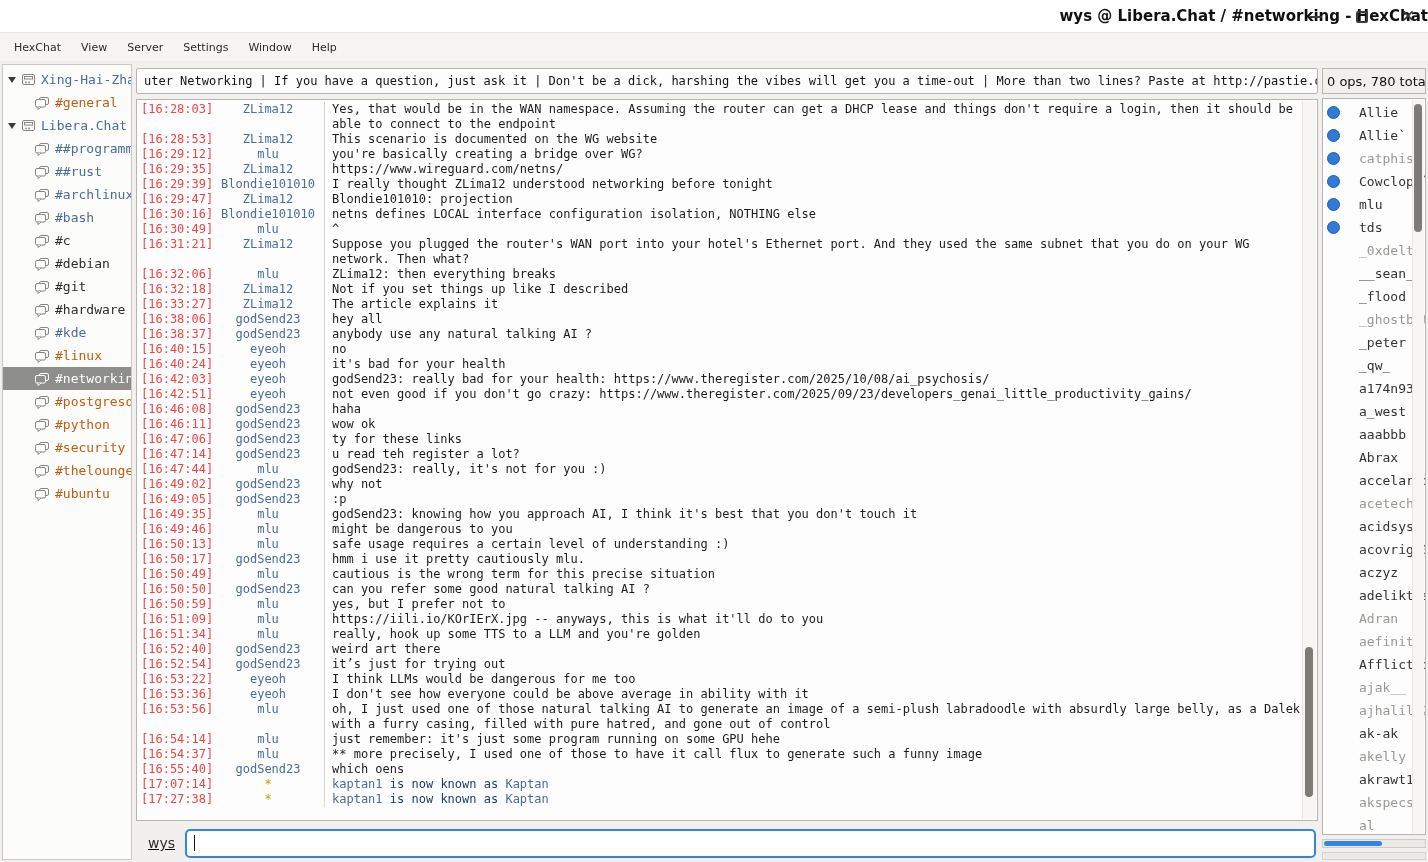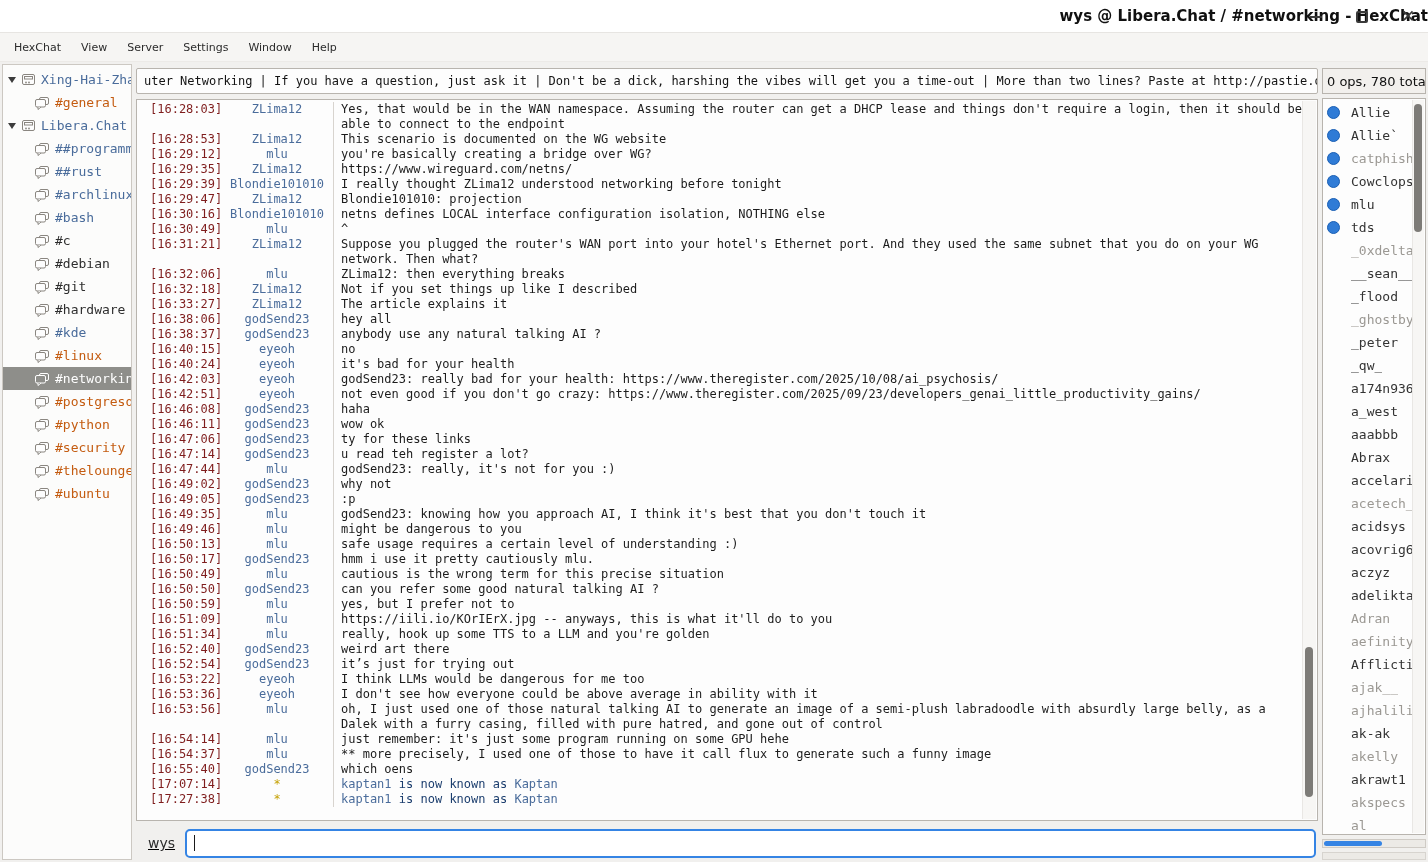--- a/index.html
+++ b/index.html
@@ -43,21 +43,21 @@
   
   .main{flex:1;min-width:0;display:flex;flex-direction:column;padding-top:4px;gap:5px;}
   .topic{height:26px;flex:none;background:#fdfdfd;border:1px solid #b8b4ae;border-radius:2px;box-sizing:border-box;
          font-family:"DejaVu Sans Mono","Liberation Mono",monospace;font-size:12px;color:#141414;
          display:flex;align-items:center;padding:0 7px;white-space:nowrap;overflow:hidden;}
 
   .chatbox{flex:1;background:#fdfdfd;border:1px solid #b8b4ae;box-sizing:border-box;position:relative;overflow:hidden;}
   .chat-inner{position:absolute;left:2px;top:2px;right:15px;bottom:2px;overflow:hidden;
               font-family:"DejaVu Sans Mono","Liberation Mono",monospace;font-size:12px;line-height:15px;color:#1c1c1c;}
   .msg-row{display:flex;align-items:flex-start;}
-  .m-time{width:78px;flex:none;padding-left:2px;color:#7f1d1d;margin-left:9px;}
+  .m-time{width:78px;flex:none;padding-left:2px;color:#ef4444;}
   .m-nick{width:98px;flex:none;text-align:center;padding-right:7px;color:var(--nick);}
   .m-nick.gold{color:var(--gold);}
   .m-text{flex:1;min-width:0;padding-left:7px;border-left:1px solid #d8d4cf;
           white-space:pre-wrap;word-wrap:break-word;}
   .seg-nick{color:var(--nick);}
   .seg-mid{color:var(--navy);}
   .vscroll{position:absolute;top:1px;right:1px;bottom:1px;width:13px;background:#f7f6f4;border-left:1px solid #e9e7e4;}
   .vthumb{position:absolute;left:2px;width:8px;border-radius:4px;background:#7d7b77;}
   .chat-thumb{top:76%;height:21%;}
 
@@ -66,21 +66,21 @@
   .input-box{flex:1;height:29px;background:#ffffff;border:2px solid var(--accent);border-radius:5px;
              box-sizing:border-box;display:flex;align-items:center;padding-left:7px;}
   .caret{width:1px;height:16px;background:#1a1a1a;}
 
   
   .right{width:104px;flex:none;display:flex;flex-direction:column;padding-top:4px;gap:4px;}
   .ul-header{height:26px;flex:none;background:#f2f0ed;border:1px solid #b8b4ae;box-sizing:border-box;
              font-size:13px;color:#111;display:flex;align-items:center;padding:0 4px;white-space:nowrap;overflow:hidden;}
   .userlist{flex:1;background:#fdfdfd;border:1px solid #b8b4ae;box-sizing:border-box;overflow:hidden;position:relative;
             font-family:"DejaVu Sans Mono","Liberation Mono",monospace;font-size:13px;padding-top:2px;}
-  .user-row{height:23px;display:flex;align-items:center;gap:11px;padding-left:4px;white-space:nowrap;}
+  .user-row{height:23px;display:flex;align-items:center;gap:19px;padding-left:4px;white-space:nowrap;}
   .dot{width:13px;height:13px;border-radius:50%;background:#2f7bd6;border:1px solid #1a5fb4;box-sizing:border-box;flex:none;}
   .nodot{width:13px;flex:none;}
   .u-name{color:#333;overflow:hidden;}
   .u-name.away{color:var(--away);}
   .ul-vscroll{position:absolute;top:1px;right:1px;bottom:1px;width:11px;background:#f7f6f4;border-left:1px solid #e9e7e4;}
   .ul-thumb{top:4px;height:128px;left:1px;width:8px;}
   .hstrip{height:9px;flex:none;background:#eceae6;border:1px solid #cfcbc5;box-sizing:border-box;position:relative;}
   .hstrip2{height:8px;flex:none;background:#eceae6;border:1px solid #d7d4cf;box-sizing:border-box;}
   .hthumb{position:absolute;left:1px;top:1px;bottom:1px;width:58px;background:var(--accent);border-radius:3px;}
 </style>

